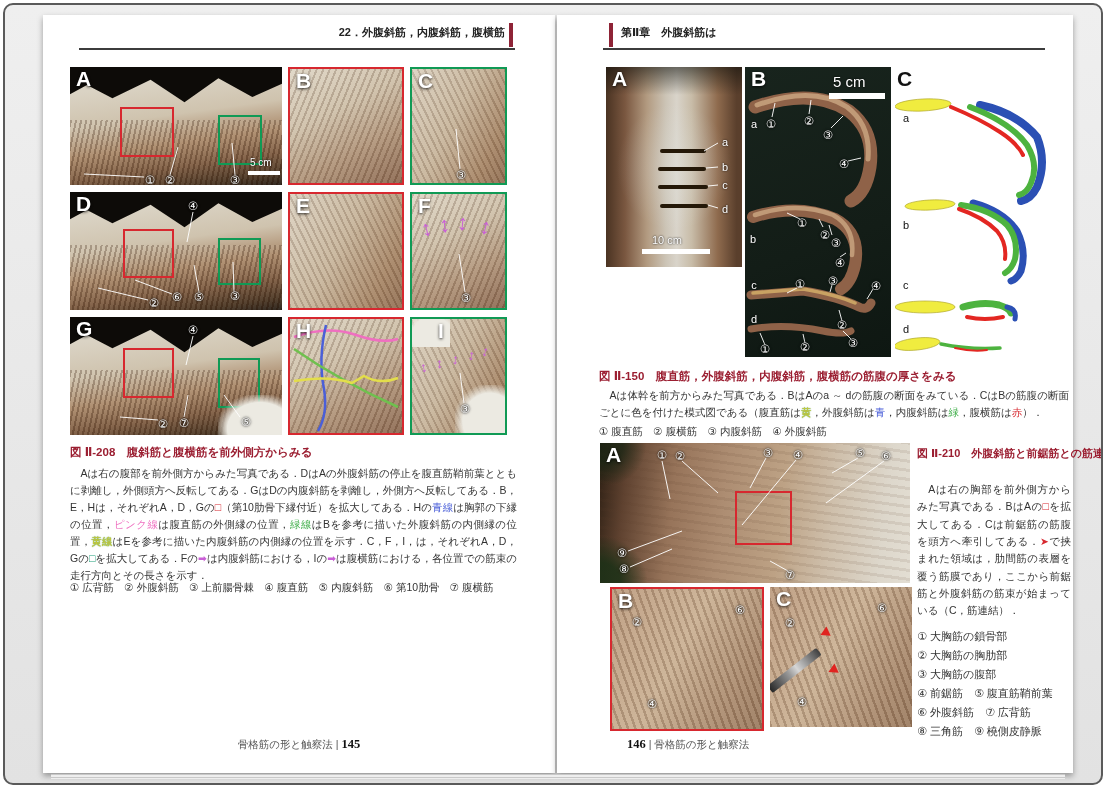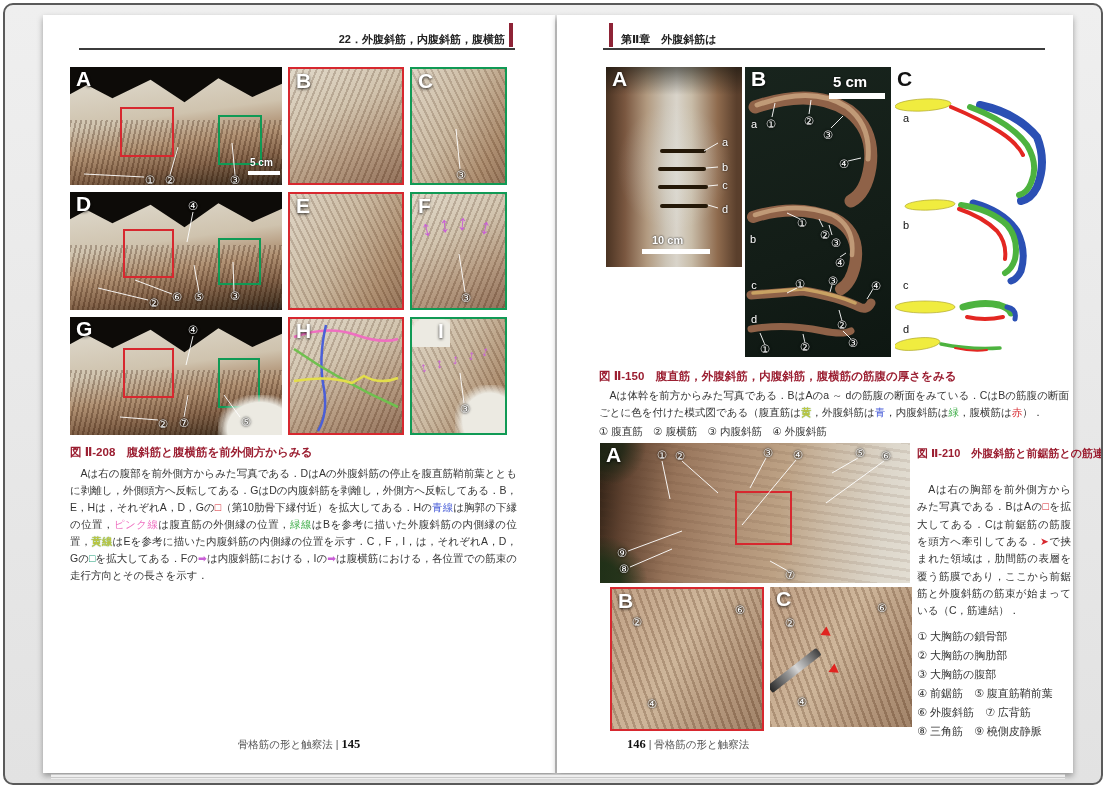--- a/index.html
+++ b/index.html
@@ -7,21 +7,21 @@
        font-family:"Liberation Sans","DejaVu Sans",sans-serif;color:#333;}
   .frame{position:absolute;inset:3px;border-radius:10px;background:linear-gradient(180deg,#efefef,#e2e2e2);
          border:2px solid #5a5a5a;overflow:hidden;}
   .page{position:absolute;top:10px;height:758px;background:#fff;box-shadow:0 3px 6px rgba(0,0,0,.35);}
   .page-left{left:38px;width:512px;}
   .page-right{left:552px;width:516px;}
   .bottom-edges{position:absolute;left:46px;width:1014px;top:769px;height:5px;
           background:repeating-linear-gradient(180deg,#c8c8c8 0 1px,#eee 1px 3px);}
 
   
-  .hdr{position:absolute;top:10px;font-size:11px;font-weight:bold;color:#222;margin-top:7px;}
+  .hdr{position:absolute;top:10px;font-size:11px;font-weight:bold;color:#222;}
   .hbar{position:absolute;width:4px;height:24px;top:8px;background:#8e2336;}
   .hline{position:absolute;height:1.5px;background:#3c3c3c;top:33px;}
   .ftr{position:absolute;top:722px;font-size:10.5px;color:#555;}
   .ftr b{color:#111;font-size:12.5px;font-family:"Liberation Serif","DejaVu Serif",serif;}
 
   
   .figttl{position:absolute;font-size:11.5px;font-weight:bold;color:#9b1e31;}
   .figbody{position:absolute;font-size:10.5px;line-height:1.62;color:#333;text-align:justify;}
   .figleg{position:absolute;font-size:10.5px;color:#333;line-height:1.6;}
   .sq-red{color:#d7282f;font-weight:bold;}
@@ -43,21 +43,21 @@
   .plt{position:absolute;top:0px;left:6px;color:#fff;font-size:21px;font-weight:bold;
        text-shadow:0 1px 3px rgba(0,0,0,.85);z-index:5;}
   .plt.dark{color:#111;text-shadow:none;}
   .lbl{position:absolute;transform:translate(-50%,-50%);color:#fff;font-size:11.5px;z-index:4;
        text-shadow:0 0 2px #000,0 0 3px rgba(0,0,0,.7);}
   .mark{position:absolute;transform:translate(-50%,-50%);color:#fff;font-size:11px;z-index:4;
        text-shadow:0 0 2px #000;}
   .ovl{position:absolute;inset:0;width:100%;height:100%;z-index:3;}
   .ovl line{stroke:#fff;stroke-opacity:.92;stroke-width:1;}
   .sclbar{position:absolute;background:#fff;z-index:4;}
-  .scltxt{position:absolute;color:#fff;font-size:10px;font-weight:bold;z-index:4;text-shadow:0 0 2px #000;}
+  .scltxt{position:absolute;color:#fff;font-size:10px;font-weight:normal;z-index:4;text-shadow:0 0 2px #000;}
   .ridge{position:absolute;top:0;left:0;right:0;height:34%;background:#0d0b08;z-index:1;
          clip-path:polygon(0 0,100% 0,100% 42%,86% 75%,70% 28%,54% 88%,38% 32%,20% 78%,8% 45%,0 68%);}
   .fib{position:absolute;left:0;right:0;bottom:0;z-index:0;}
   .glove{position:absolute;background:radial-gradient(ellipse at 60% 70%,#eceae2 0 55%,rgba(236,234,226,0) 75%);z-index:2;}
   .va{position:absolute;color:#c95fd6;font-weight:bold;z-index:4;}
   .rah{position:absolute;width:0;height:0;border-top:5px solid transparent;border-bottom:5px solid transparent;
        border-left:9px solid #e02420;z-index:4;}
   .twz{position:absolute;width:62px;height:9px;border-radius:2px;z-index:3;
        background:linear-gradient(90deg,#262626,#9a9a9a 40%,#d6d6d6 55%,#3f3f3f);
        transform:rotate(-38deg);transform-origin:left center;}
@@ -203,20 +203,21 @@
         </svg>
       <span class="lbl" style="left:53px;top:90px;">③</span>
     </div>
 
     <div class="figttl" style="left:27px;top:430px;">
       <span>図 Ⅱ-208</span>　<span>腹斜筋と腹横筋を前外側方からみる</span>
     </div>
     <div class="figbody" style="left:27px;top:450px;width:447px;">
       <span>　Aは右の腹部を前外側方からみた写真である．DはAの外腹斜筋の停止を腹直筋鞘前葉とともに剥離し，外側頭方へ反転してある．GはDの内腹斜筋を剥離し，外側方へ反転してある．B，E，Hは，それぞれA，D，Gの</span><span class="sq-red">□</span><span>（第10肋骨下縁付近）を拡大してある．Hの</span><span class="t-blue">青線</span><span>は胸郭の下縁の位置，</span><span class="t-pink">ピンク線</span><span>は腹直筋の外側縁の位置，</span><span class="t-grn">緑線</span><span>はBを参考に描いた外腹斜筋の内側縁の位置，</span><span class="t-yel">黄線</span><span>はEを参考に描いた内腹斜筋の内側縁の位置を示す．C，F，I，は，それぞれA，D，Gの</span><span class="sq-grn">□</span><span>を拡大してある．Fの</span><span class="t-mag">➡</span><span>は内腹斜筋における，Iの</span><span class="t-mag">➡</span><span>は腹横筋における，各位置での筋束の走行方向とその長さを示す．</span>
     </div>
+    <div class="figleg" style="left:27px;top:564px;width:447px;">① 広背筋　② 外腹斜筋　③ 上前腸骨棘　④ 腹直筋　⑤ 内腹斜筋　⑥ 第10肋骨　⑦ 腹横筋</div>
 
     <div class="ftr" style="left:0;width:512px;text-align:center;">
       <span>骨格筋の形と触察法</span>
       <span>|</span>
       <b>145</b>
     </div>
   </div>
 
   <div class="page page-right">
     <div class="hbar" style="left:52px;"></div>

